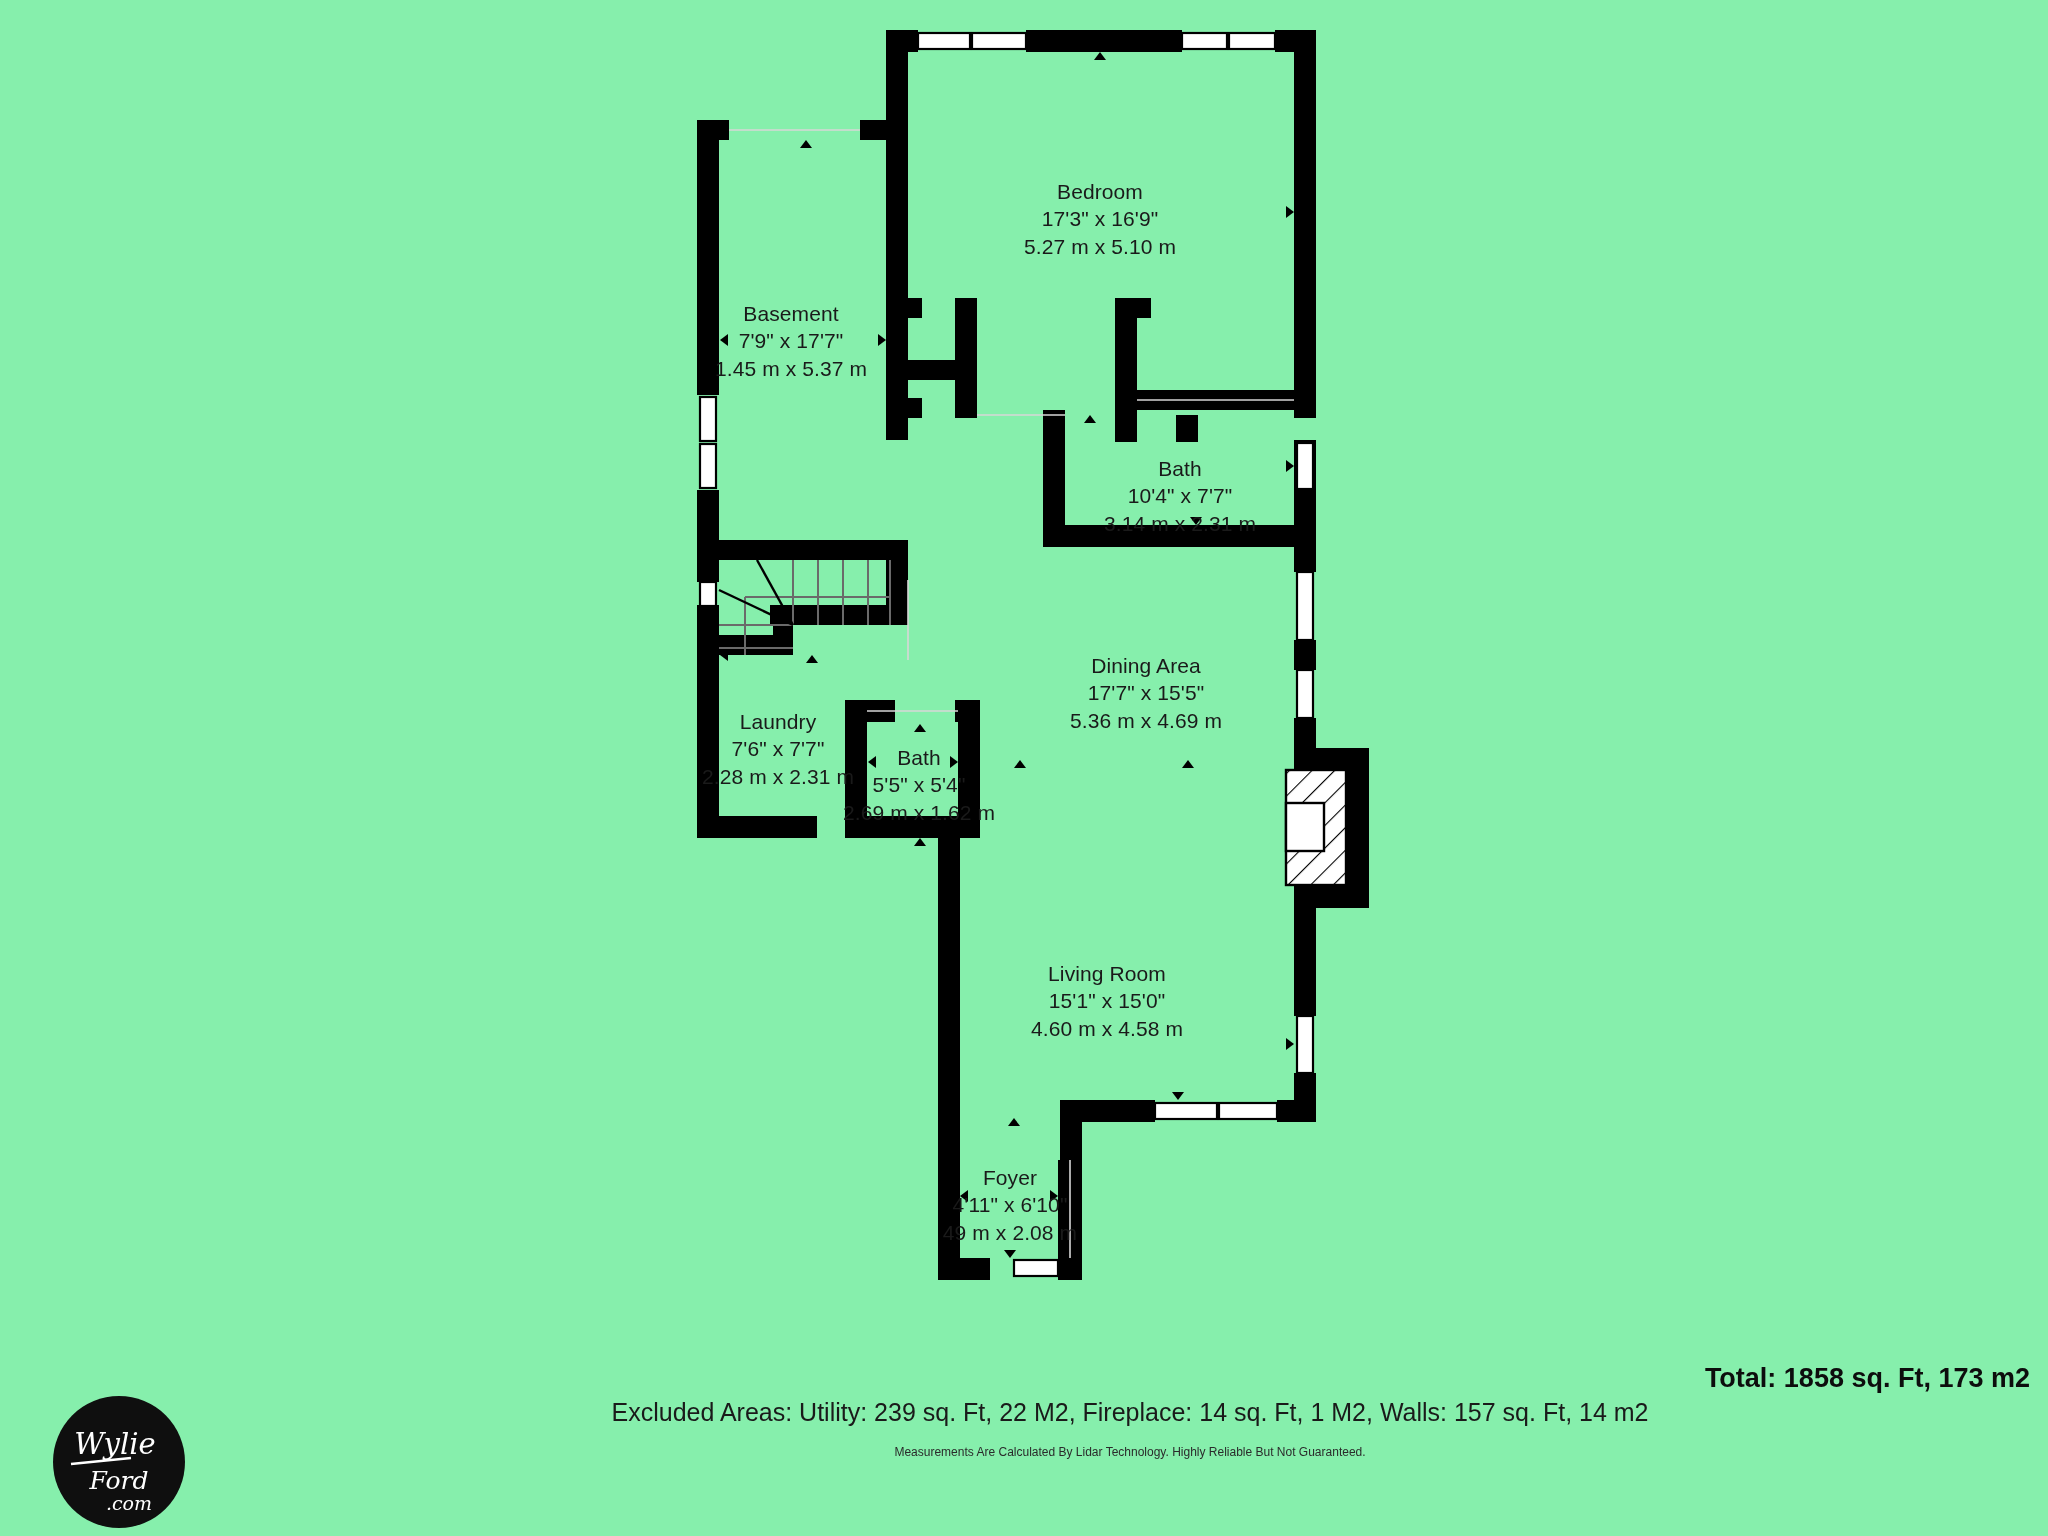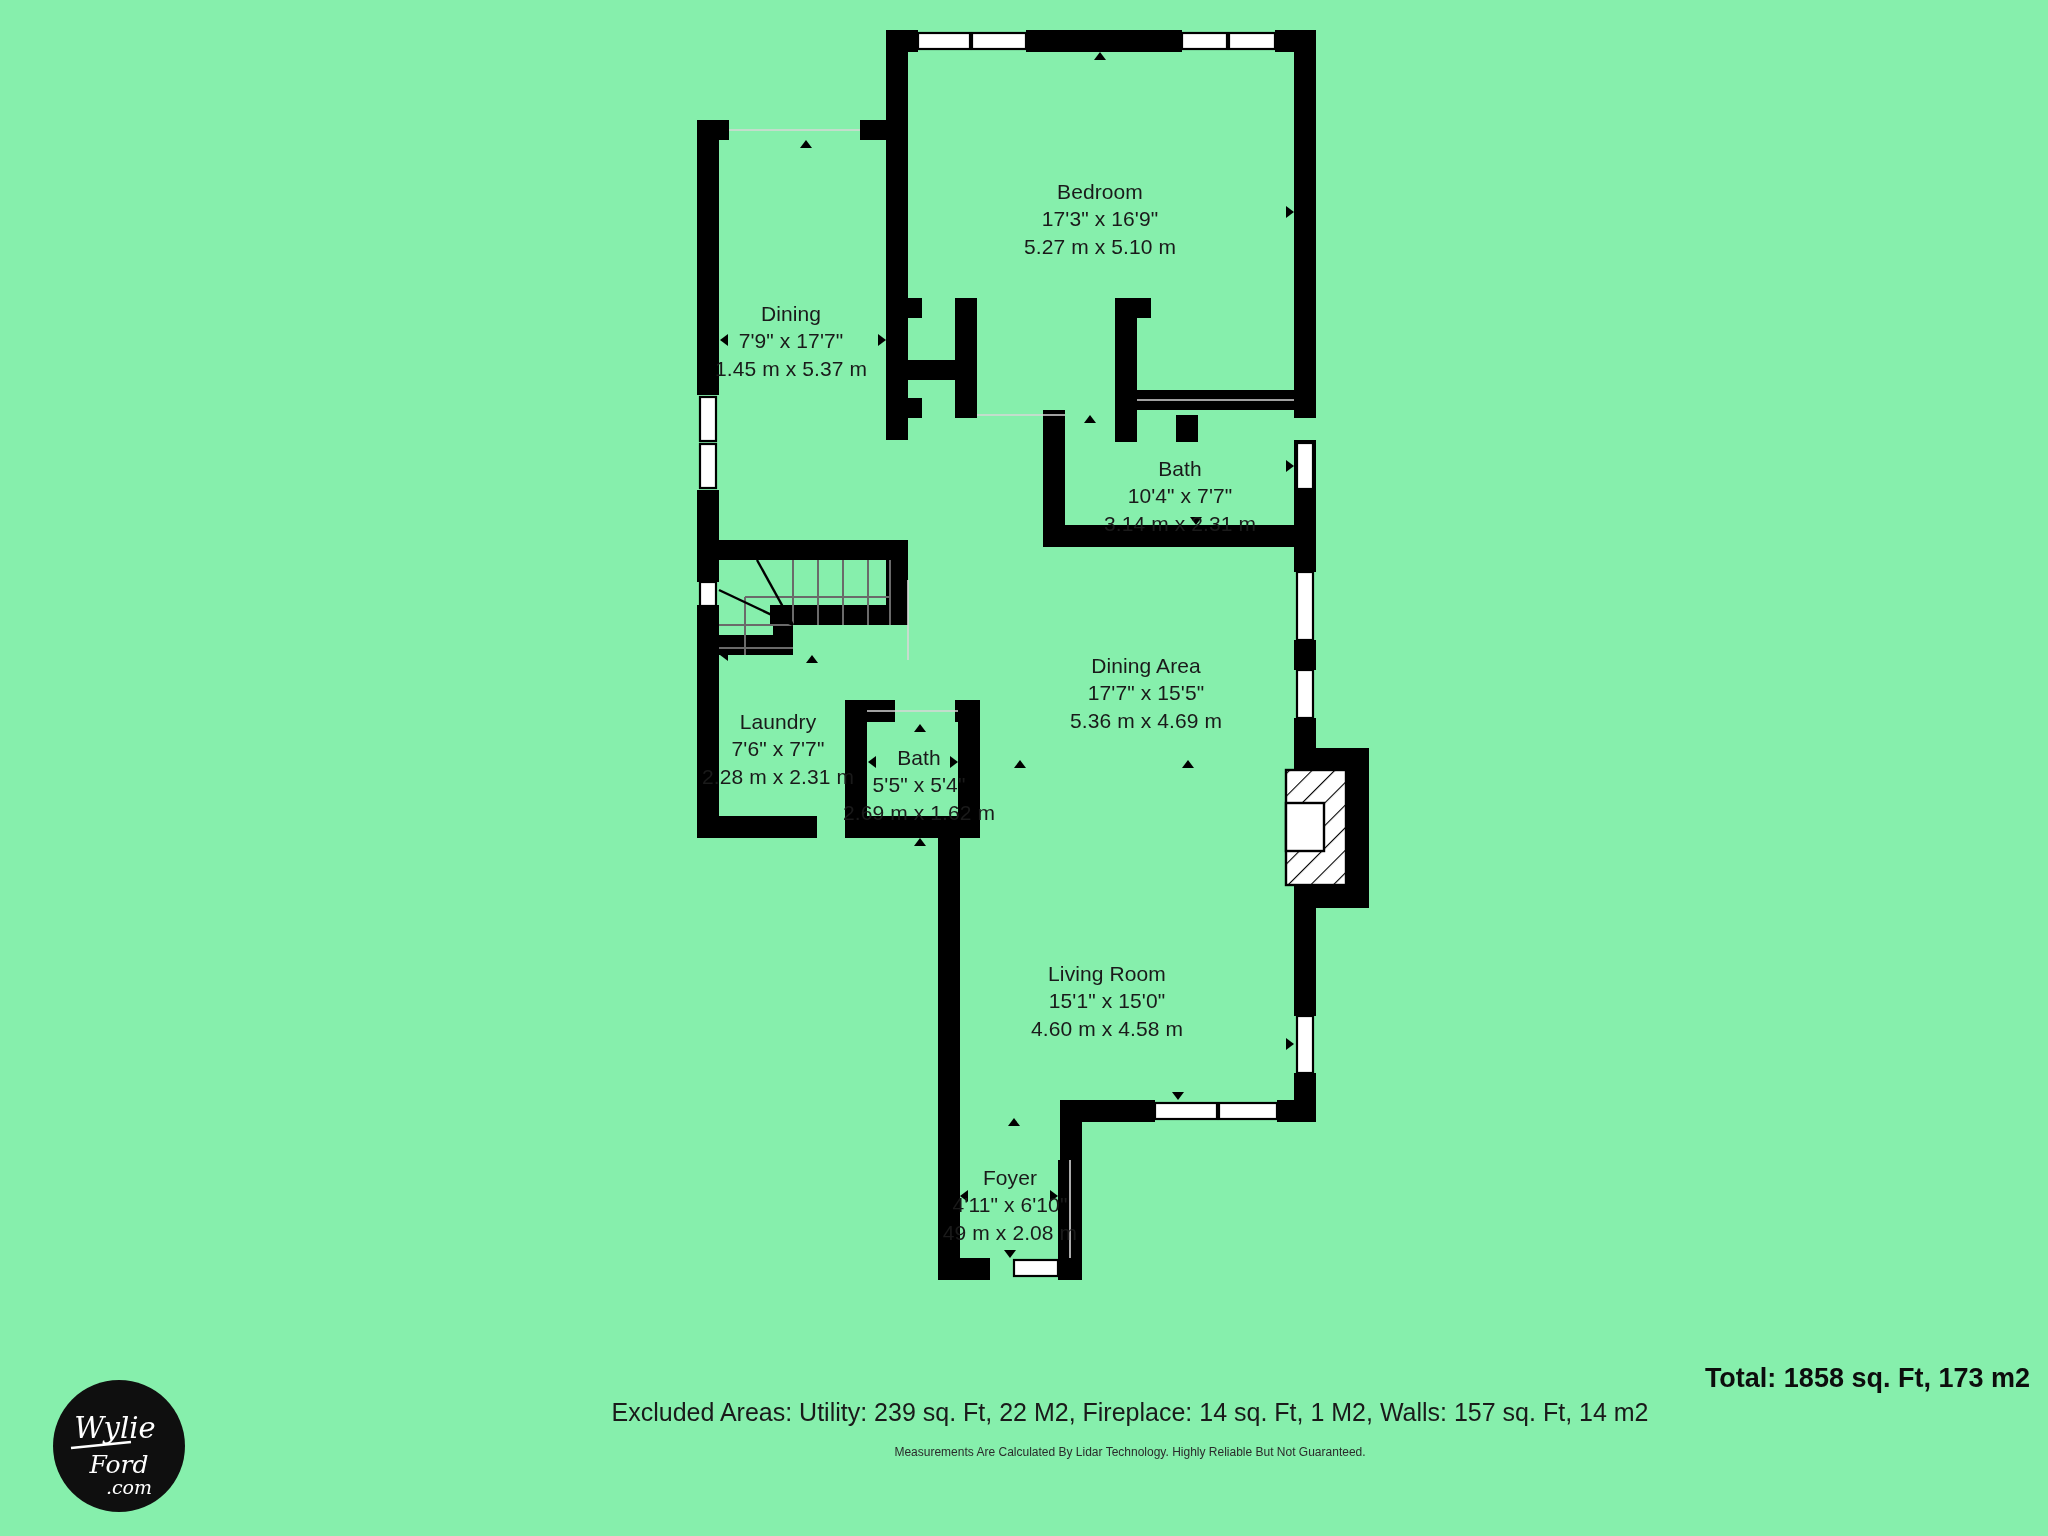--- a/index.html
+++ b/index.html
@@ -100,21 +100,21 @@
     font-size: 12px;
     line-height: 1.34;
     color: #2b2b2b;
     margin-top: 14px;
   }
 
   
   #logo {
     position: absolute;
     left: 45px;
-    top: 12px;
+    top: 28px;
     width: 148px;
     height: 148px;
   }
   #logo svg { display: block; }
 </style>
 </head>
 <body>
 
 <div id="floorplan-page">
 
@@ -312,21 +312,21 @@
       </g>
     </svg>
 
     <div class="room-label" style="left:1100px; top:178px;">
       <span class="rl-name">Bedroom</span>
       <span class="rl-imp">17'3" x 16'9"</span>
       <span class="rl-met">5.27 m x 5.10 m</span>
     </div>
 
     <div class="room-label" style="left:791px; top:300px;">
-      <span class="rl-name">Dining</span>
+      <span class="rl-name">Basement</span>
       <span class="rl-imp">7'9" x 17'7"</span>
       <span class="rl-met">1.45 m x 5.37 m</span>
     </div>
 
     <div class="room-label" style="left:1180px; top:455px;">
       <span class="rl-name">Bath</span>
       <span class="rl-imp">10'4" x 7'7"</span>
       <span class="rl-met">3.14 m x 2.31 m</span>
     </div>
 

